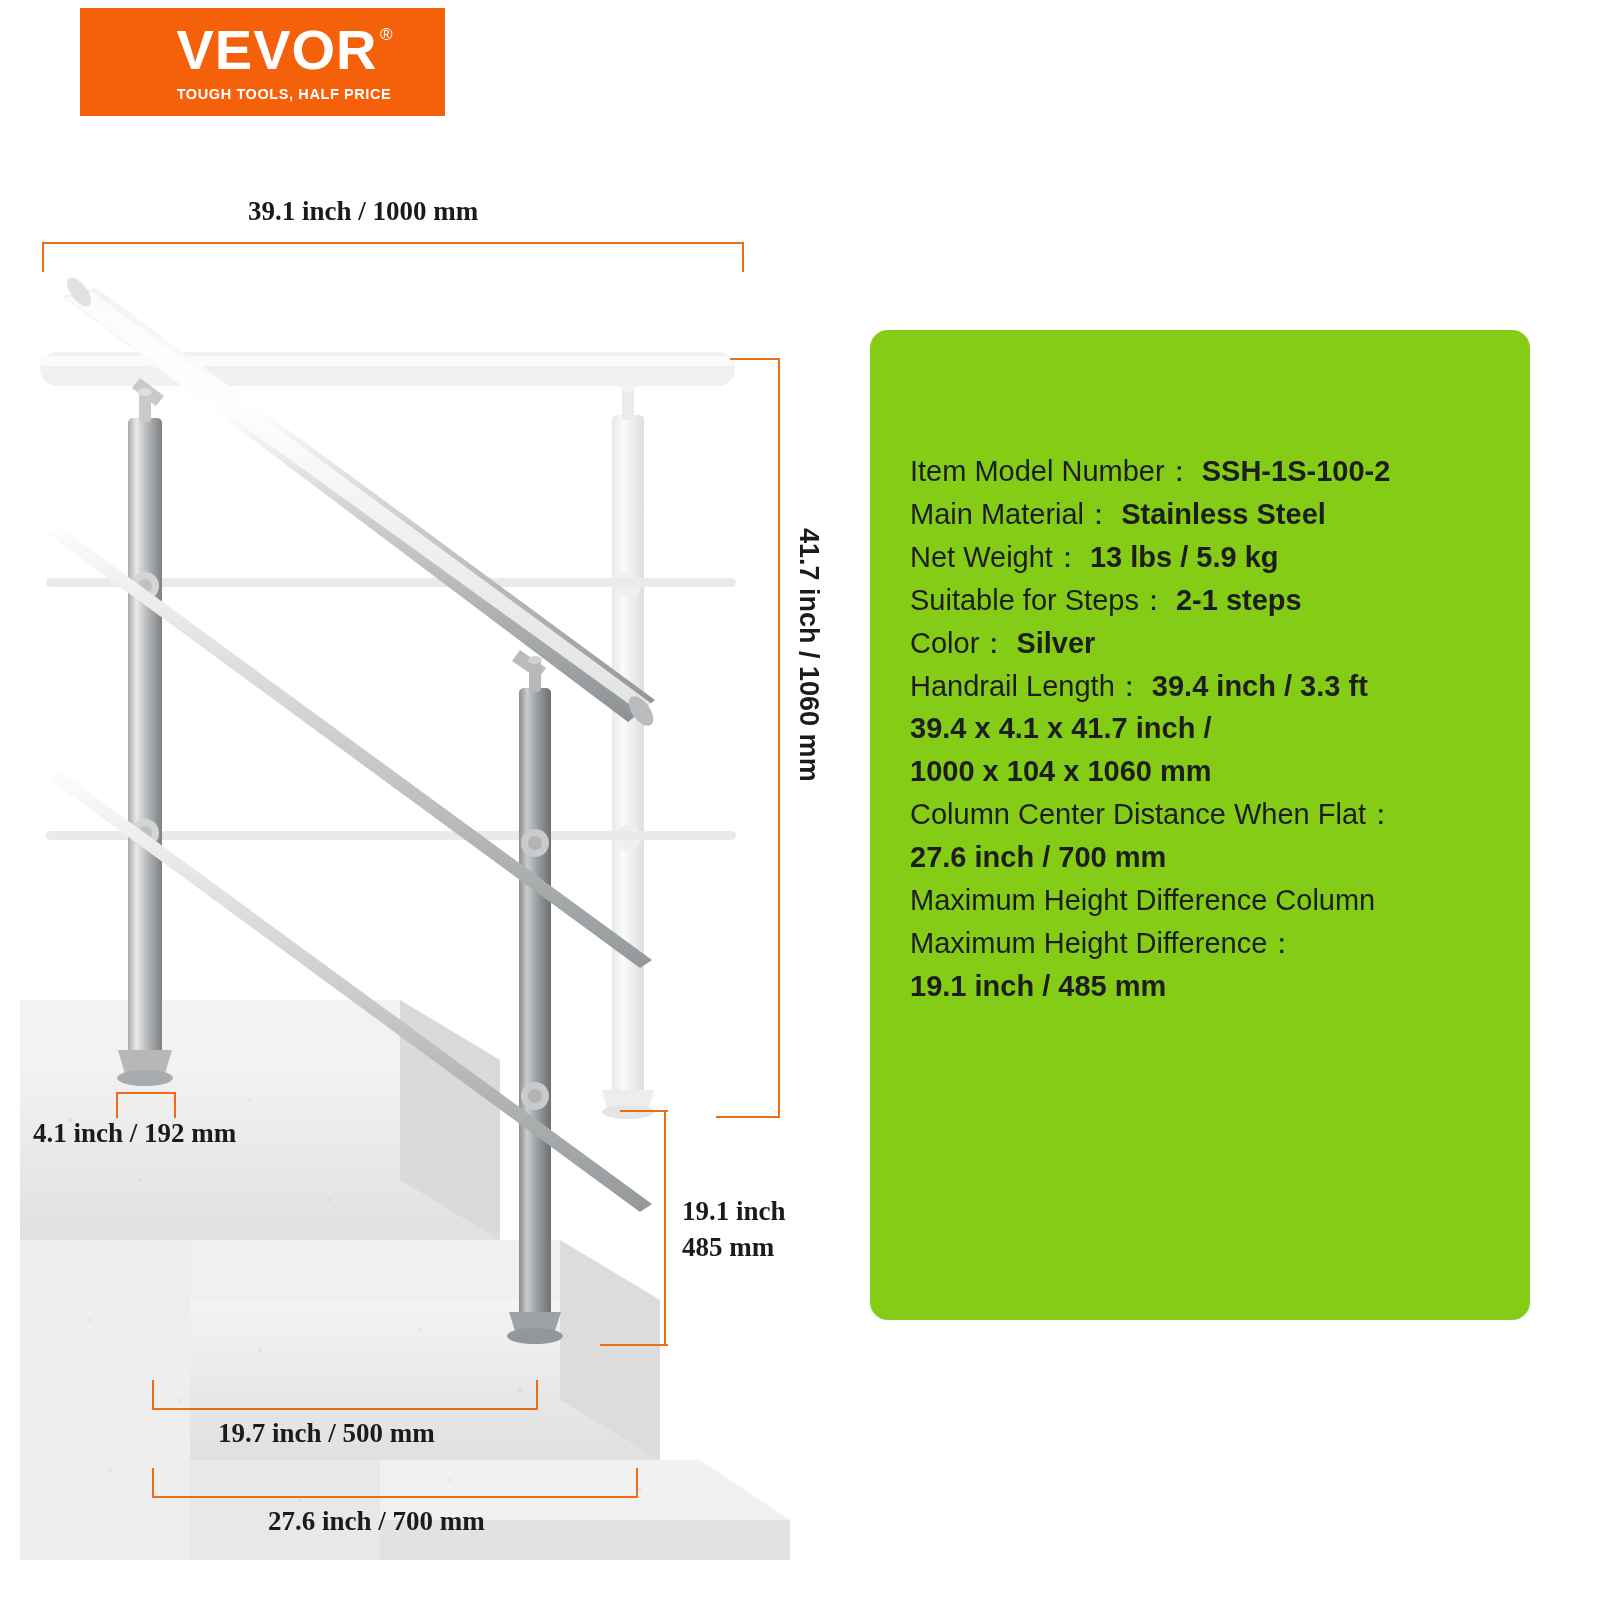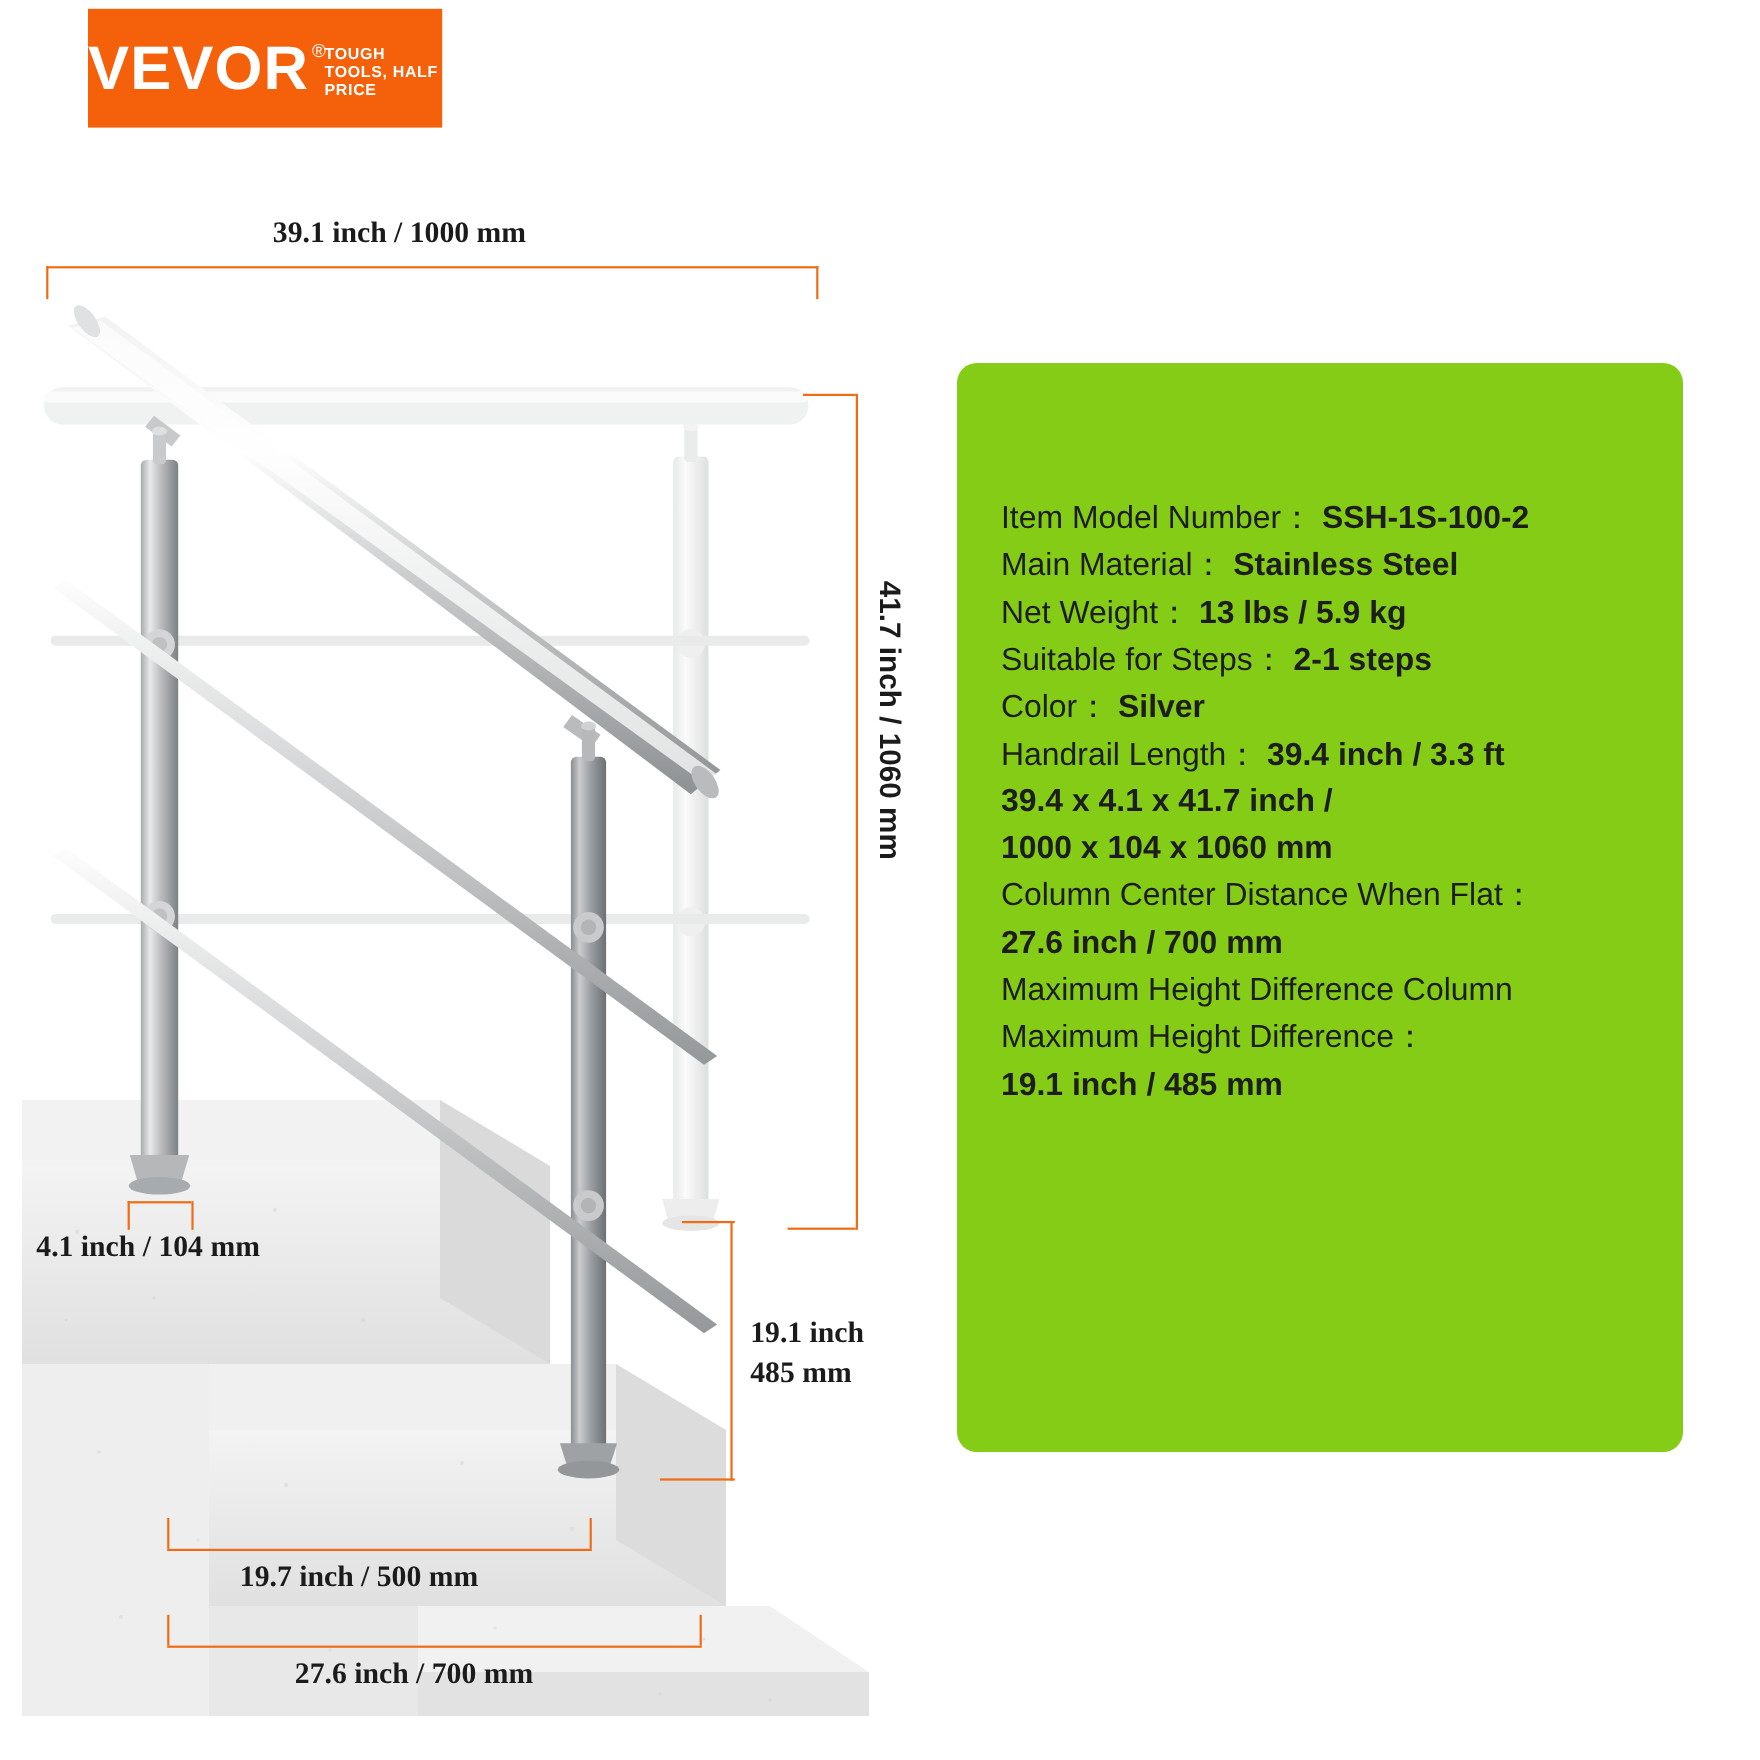--- a/index.html
+++ b/index.html
@@ -17,23 +17,24 @@
 
   
   .logo {
     position: absolute;
     left: 80px;
     top: 8px;
     width: 322px;
     height: 108px;
     background: #f4610a;
     display: flex;
-    flex-direction: row;
+    flex-direction: column;
     align-items: center;
     justify-content: center;
+    padding-left: 43px;
   }
   .logo-word {
     color: #ffffff;
     font-size: 56px;
     font-weight: bold;
     letter-spacing: 1px;
     line-height: 1;
     position: relative;
     padding-right: 14px;
   }
@@ -273,21 +274,21 @@
 <div class="oline v1" style="left:742px; top:242px; height:30px;"></div>
 
 <div class="vert-dim" style="left:793px; top:528px;">41.7 inch / 1060 mm</div>
 <div class="oline v1" style="left:778px; top:358px; height:760px;"></div>
 <div class="oline h1" style="left:730px; top:358px; width:48px;"></div>
 <div class="oline h1" style="left:716px; top:1116px; width:62px;"></div>
 
 <div class="oline h1" style="left:116px; top:1092px; width:58px;"></div>
 <div class="oline v1" style="left:116px; top:1092px; height:26px;"></div>
 <div class="oline v1" style="left:174px; top:1092px; height:26px;"></div>
-<div class="dim" style="left:33px; top:1118px;">4.1 inch / 104 mm</div>
+<div class="dim" style="left:33px; top:1118px;">4.1 inch / 192 mm</div>
 
 <div class="oline v1" style="left:664px; top:1110px; height:236px;"></div>
 <div class="oline h1" style="left:620px; top:1110px; width:48px;"></div>
 <div class="oline h1" style="left:600px; top:1344px; width:68px;"></div>
 <div class="dim" style="left:682px; top:1196px;">19.1 inch</div>
 <div class="dim" style="left:682px; top:1232px;">485 mm</div>
 
 <div class="oline h1" style="left:152px; top:1408px; width:386px;"></div>
 <div class="oline v1" style="left:152px; top:1380px; height:28px;"></div>
 <div class="oline v1" style="left:536px; top:1380px; height:28px;"></div>

